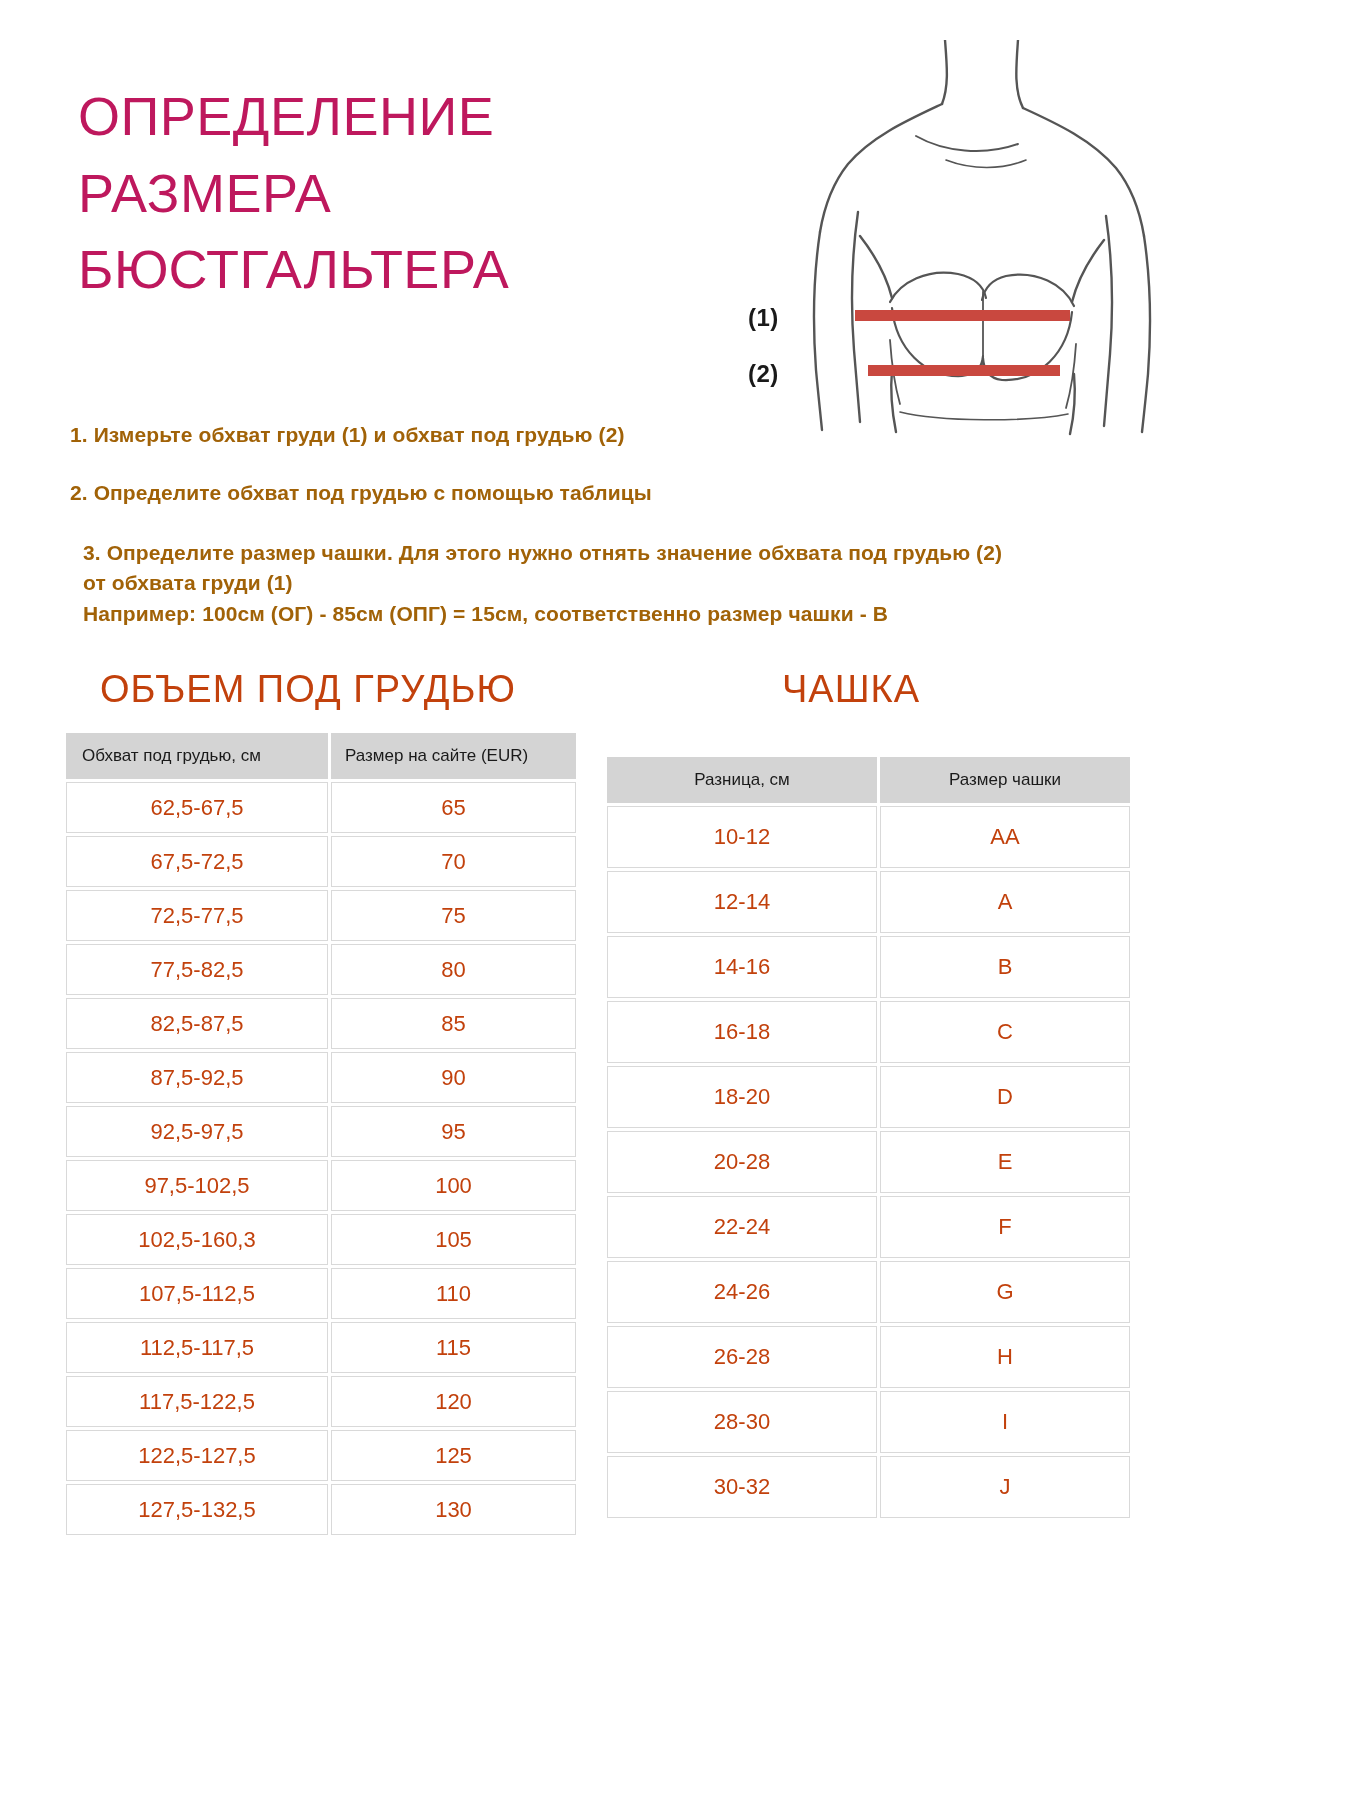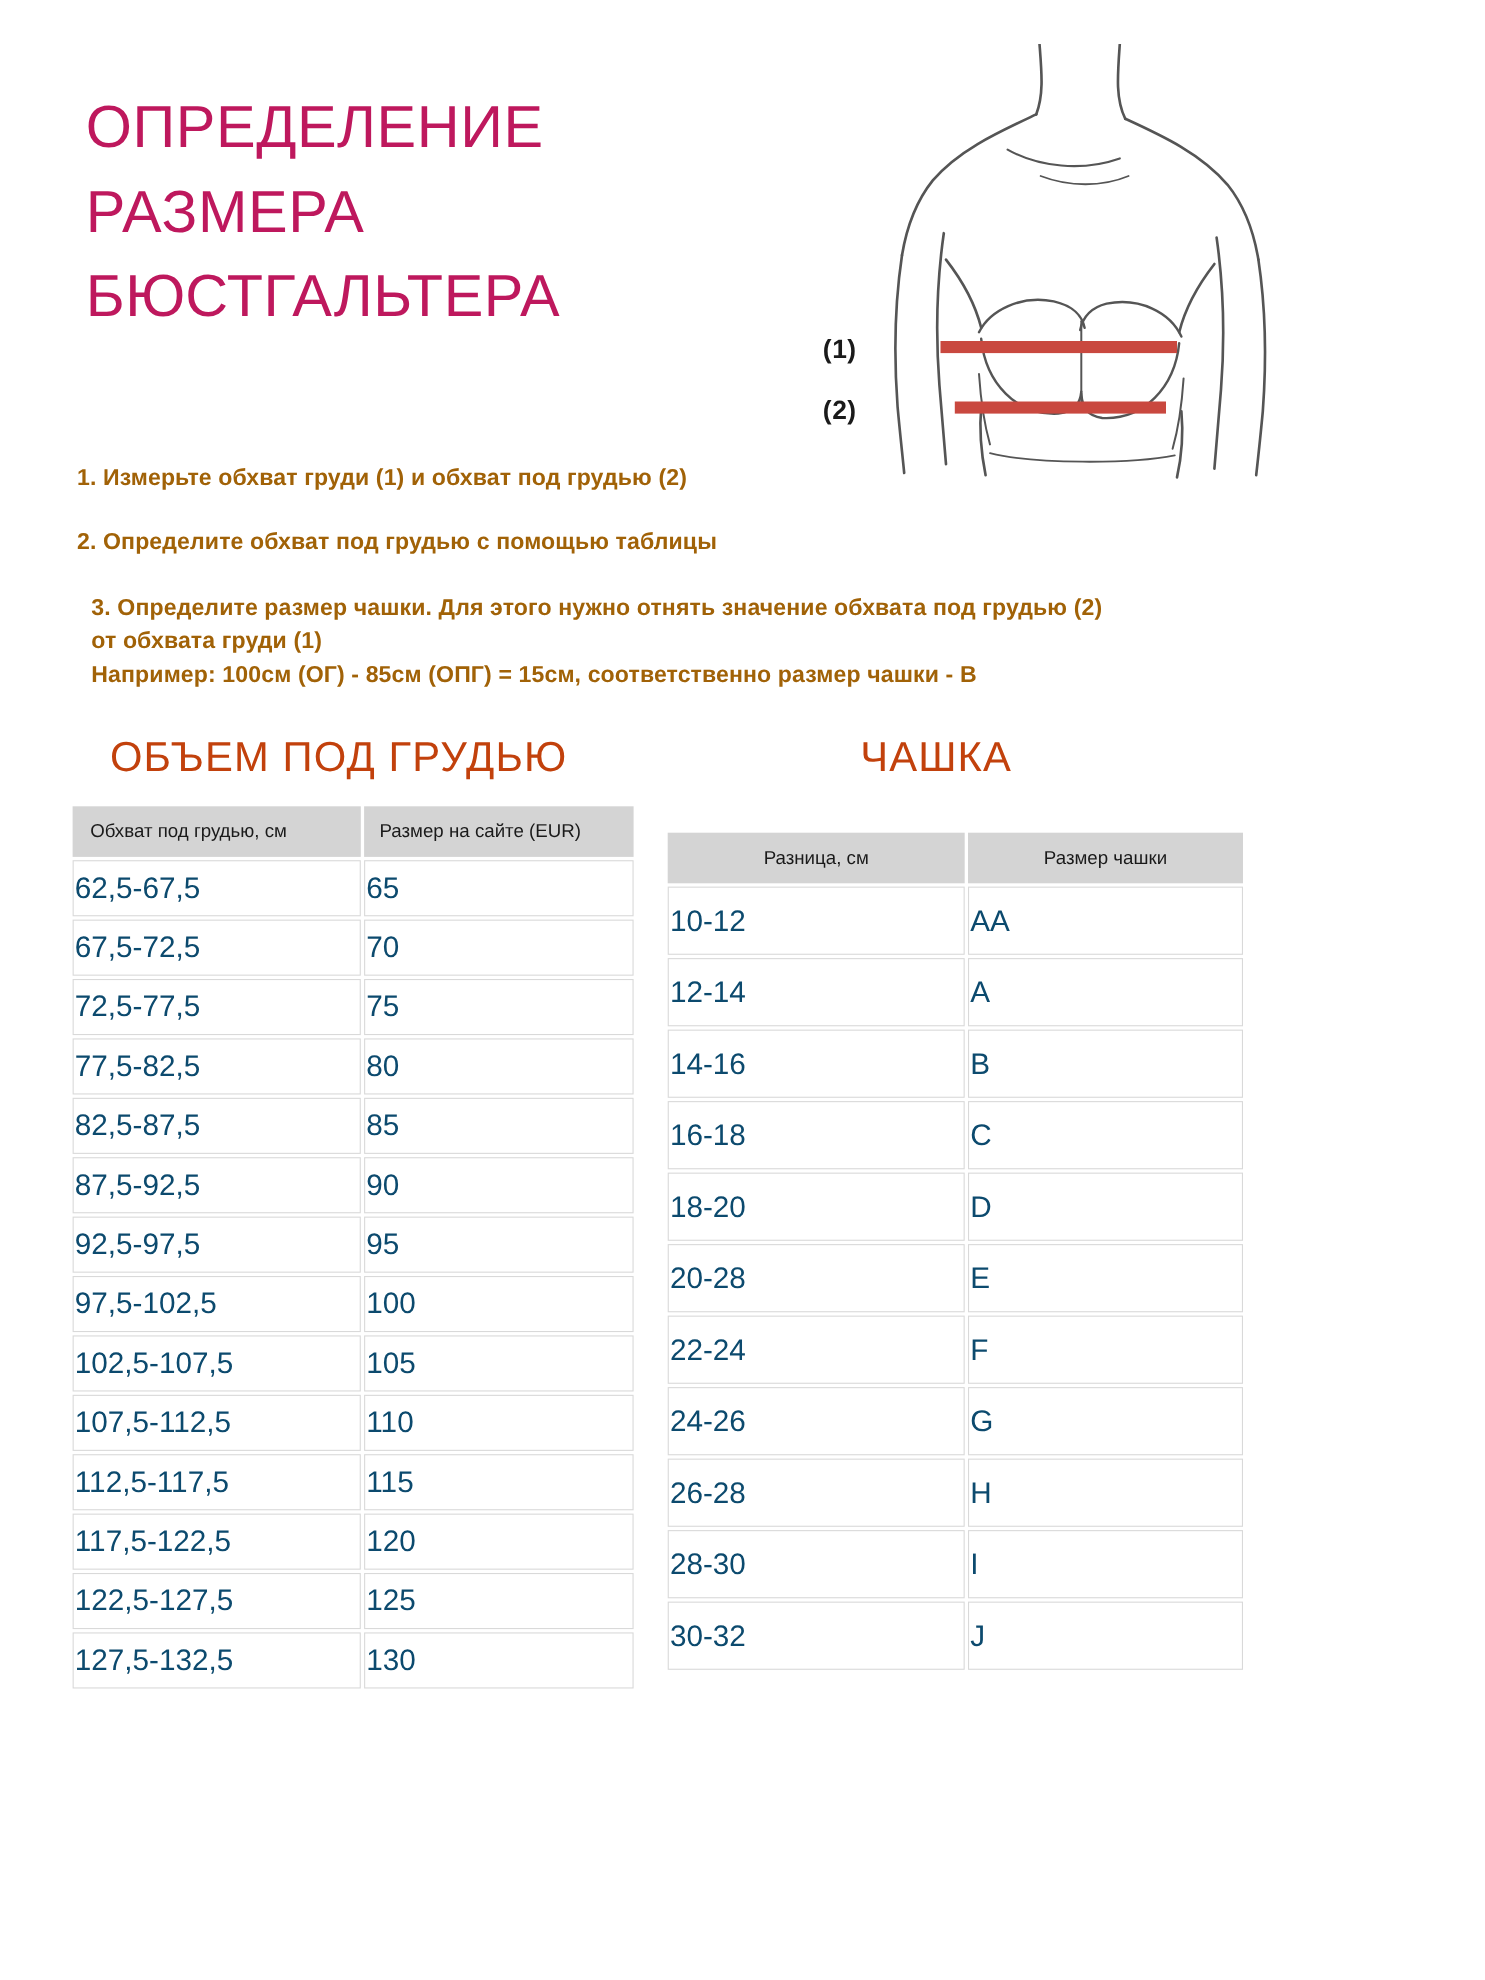--- a/index.html
+++ b/index.html
@@ -102,23 +102,24 @@
     text-align: center;
     vertical-align: middle;
   }
   .tbl.left th:first-child { text-align: left; padding-left: 16px; }
   .tbl.left th:last-child  { text-align: left; padding-left: 14px; }
 
   .tbl td {
     background: #ffffff;
     border: 1px solid #d9d9d9;
     height: 47px;
+    text-align: center;
     vertical-align: middle;
-    font-size: 27px;
-    color: #0c4a6e;
+    font-size: 22px;
+    color: #c2410c;
   }
   .tbl.right td { height: 58px; }
   .tbl td.bold { font-weight: normal; }
 
   .tbl.left  col.c1 { width: 262px; }
   .tbl.left  col.c2 { width: 245px; }
   .tbl.right col.c1 { width: 270px; }
   .tbl.right col.c2 { width: 250px; }
 </style>
 </head>
@@ -230,21 +231,21 @@
       </tr>
       <tr>
         <td>92,5-97,5</td>
         <td class="bold">95</td>
       </tr>
       <tr>
         <td>97,5-102,5</td>
         <td class="bold">100</td>
       </tr>
       <tr>
-        <td>102,5-107,5</td>
+        <td>102,5-160,3</td>
         <td class="bold">105</td>
       </tr>
       <tr>
         <td>107,5-112,5</td>
         <td class="bold">110</td>
       </tr>
       <tr>
         <td>112,5-117,5</td>
         <td class="bold">115</td>
       </tr>

